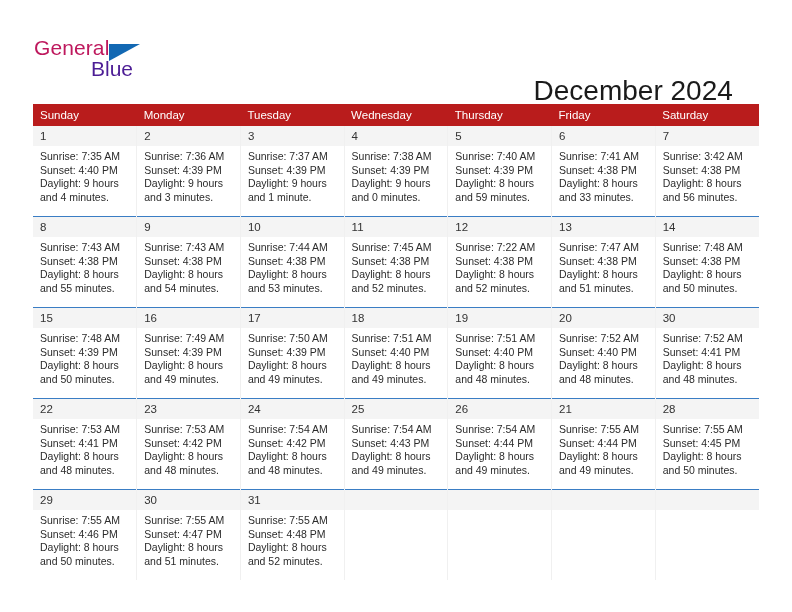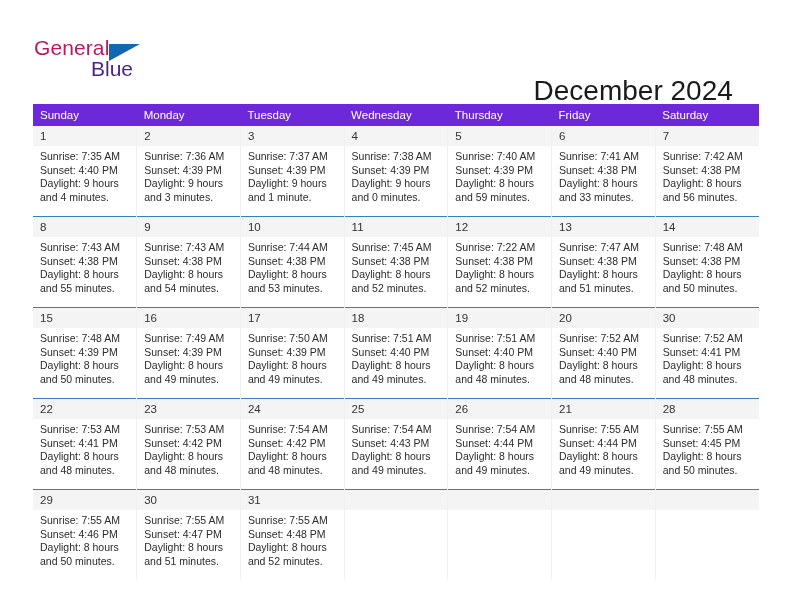--- a/index.html
+++ b/index.html
@@ -91,21 +91,21 @@
     left: 33px;
     top: 104px;
     width: 726px;
   }
   table.cal {
     border-collapse: collapse;
     width: 726px;
     table-layout: fixed;
   }
   table.cal th {
-    background: #6d28d9;
+    background: #b91c1c;
     color: #ffffff;
     font-size: 11.5px;
     font-weight: normal;
     text-align: left;
     padding: 5px 0 5px 7px;
     height: 11px;
     border: none;
   }
   td.daycell {
     vertical-align: top;
@@ -229,21 +229,21 @@
               <div class="info">
                 <div>Sunrise: 7:41 AM</div>
                 <div>Sunset: 4:38 PM</div>
                 <div>Daylight: 8 hours</div>
                 <div>and 33 minutes.</div>
               </div>
             </td>
             <td class="daycell">
               <div class="daynum">7</div>
               <div class="info">
-                <div>Sunrise: 7:42 AM</div>
+                <div>Sunrise: 3:42 AM</div>
                 <div>Sunset: 4:38 PM</div>
                 <div>Daylight: 8 hours</div>
                 <div>and 56 minutes.</div>
               </div>
             </td>
           </tr>
           <tr class="week">
             <td class="daycell">
               <div class="daynum">8</div>
               <div class="info">

